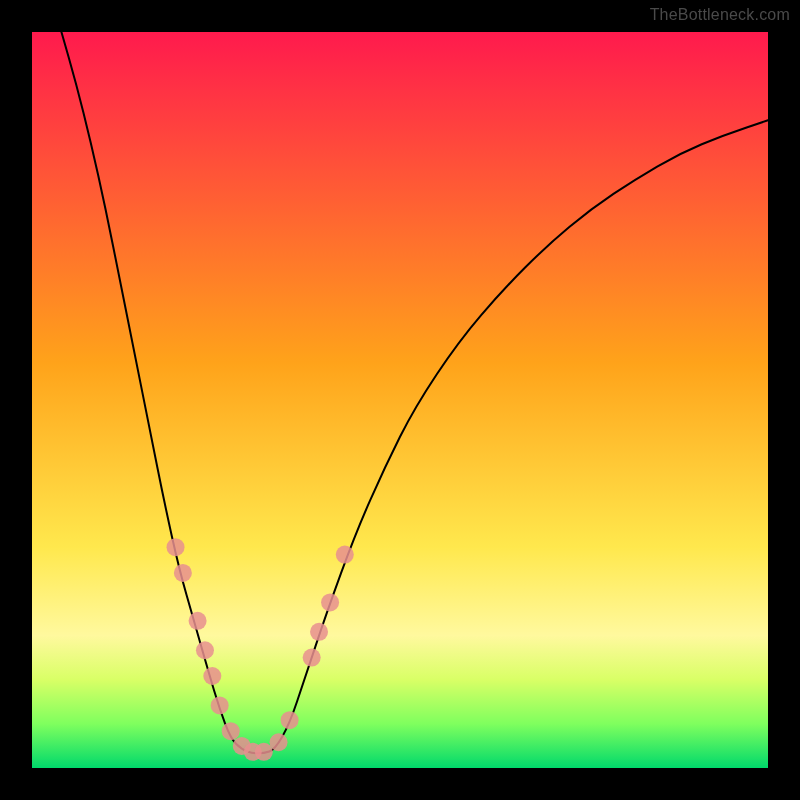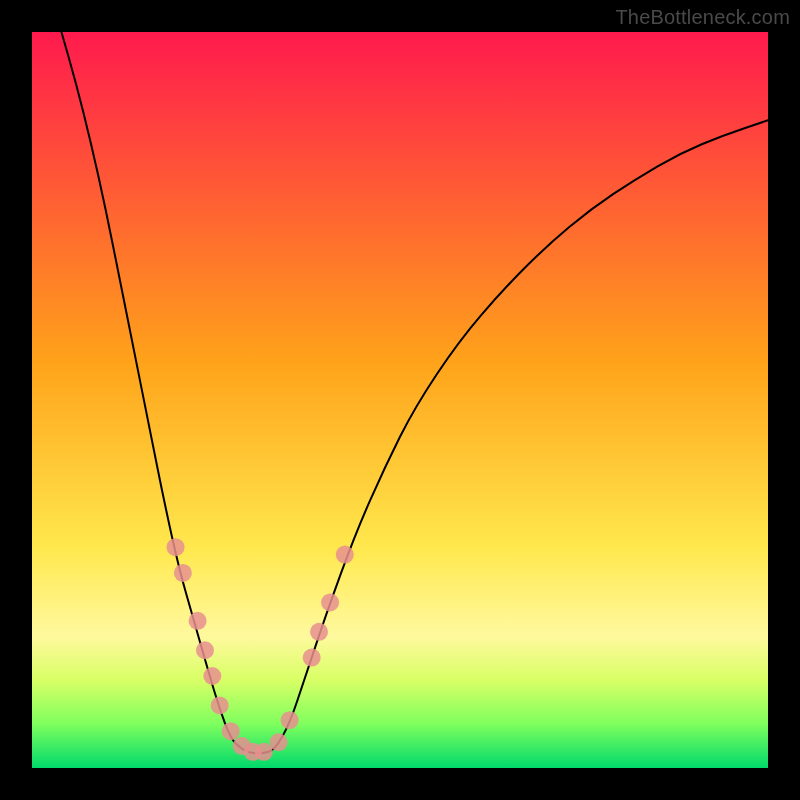--- a/index.html
+++ b/index.html
@@ -7,21 +7,21 @@
   .stage {
     position: relative;
     width: 800px;
     height: 800px;
   }
   .watermark {
     position: absolute;
     top: 6px;
     right: 10px;
     color: #4a4a4a;
-    font-size: 20px;
+    font-size: 16px;
     font-weight: 500;
     letter-spacing: 0.2px;
     z-index: 10;
   }
   svg { display: block; }
 </style>
 </head>
 <body>
 
 <div class="stage">

